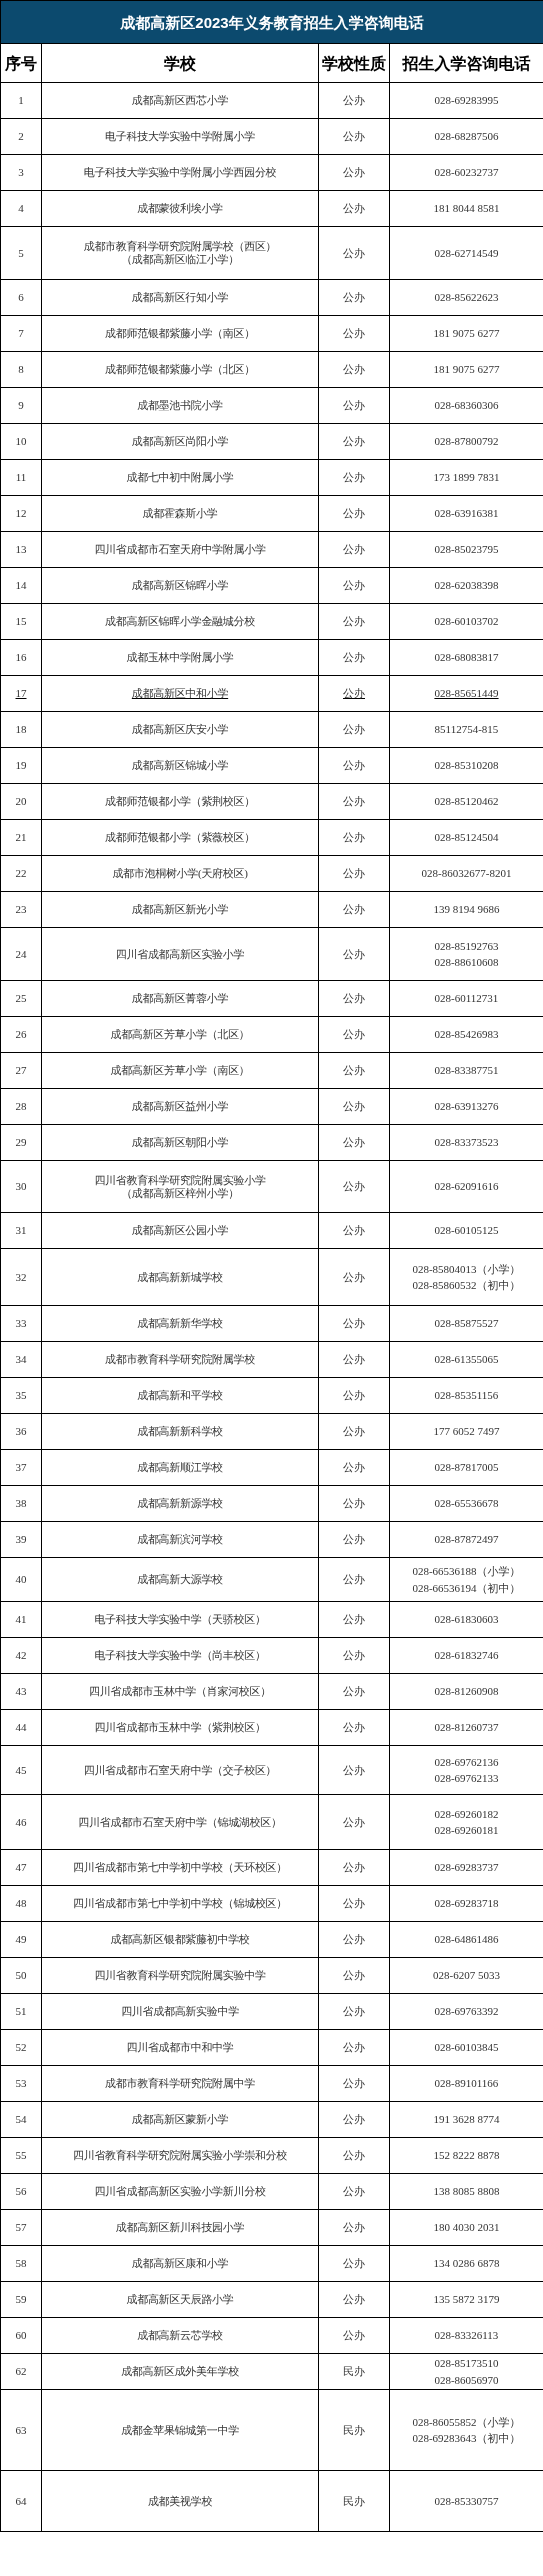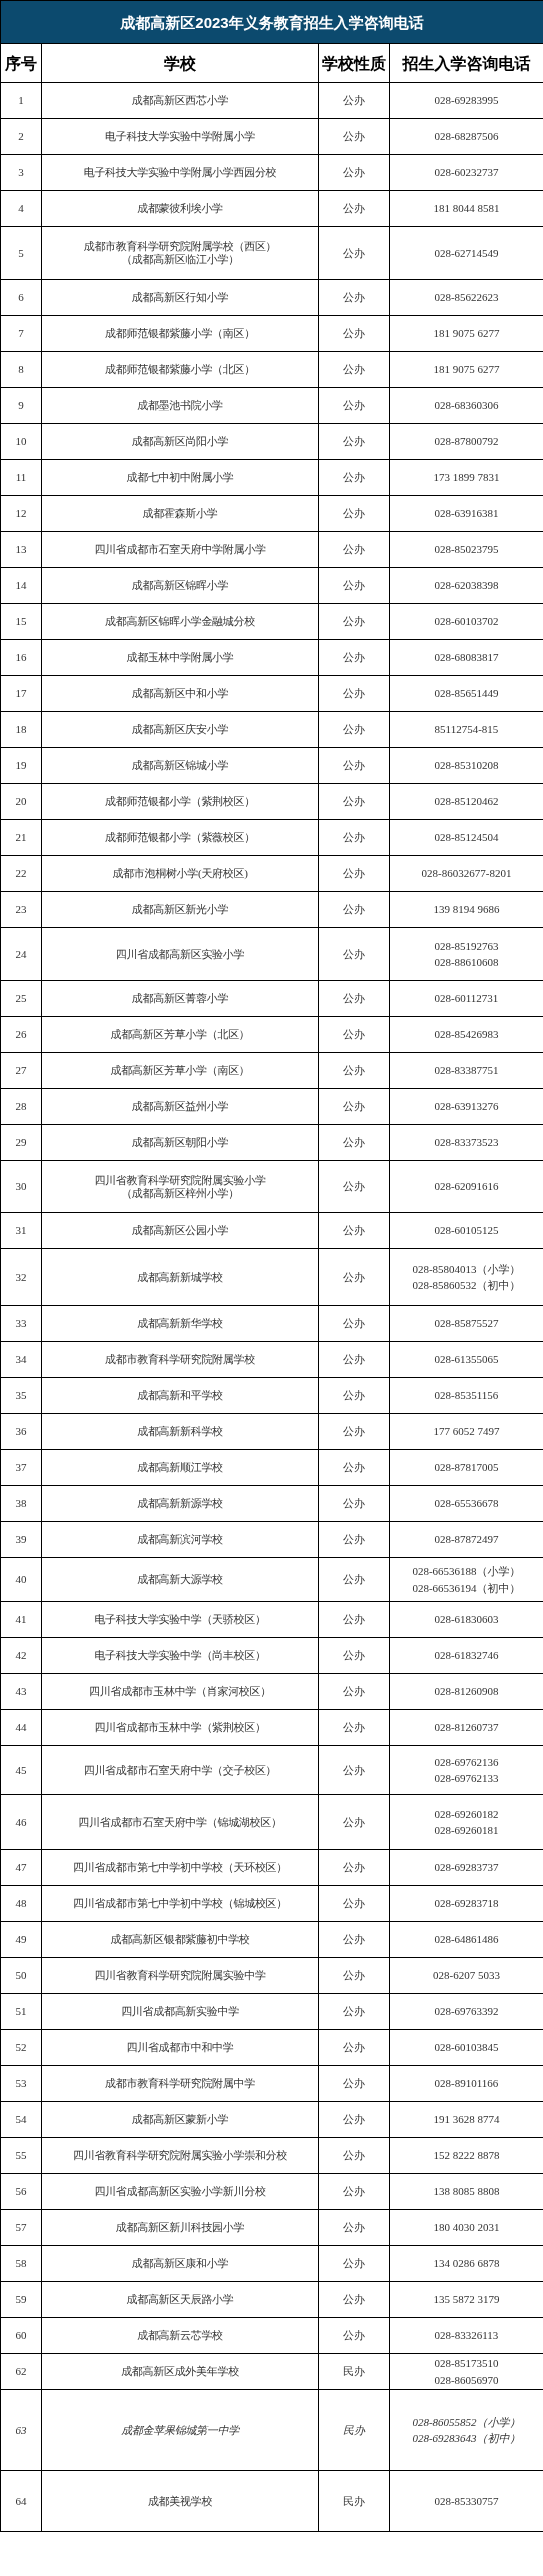--- a/index.html
+++ b/index.html
@@ -213,21 +213,21 @@
       <tr style="height: 36px;">
         <td class="num">16</td>
         <td class="school">
           <span class="school-line">成都玉林中学附属小学</span>
         </td>
         <td>公办</td>
         <td>
           <span class="phone-line">028-68083817</span>
         </td>
       </tr>
-      <tr style="height: 36px;">
+      <tr style="height: 36px; text-decoration: underline;">
         <td class="num">17</td>
         <td class="school">
           <span class="school-line">成都高新区中和小学</span>
         </td>
         <td>公办</td>
         <td>
           <span class="phone-line">028-85651449</span>
         </td>
       </tr>
       <tr style="height: 36px;">
@@ -670,21 +670,21 @@
         <td class="num">62</td>
         <td class="school">
           <span class="school-line">成都高新区成外美年学校</span>
         </td>
         <td>民办</td>
         <td>
           <span class="phone-line" style="line-height: 16.4px;">028-85173510</span>
           <span class="phone-line" style="line-height: 16.4px;">028-86056970</span>
         </td>
       </tr>
-      <tr style="height: 81px; font-style: italic;">
+      <tr style="height: 81px;">
         <td class="num">63</td>
         <td class="school">
           <span class="school-line">成都金苹果锦城第一中学</span>
         </td>
         <td>民办</td>
         <td>
           <span class="phone-line" style="line-height: 16.4px;">028-86055852（小学）</span>
           <span class="phone-line" style="line-height: 16.4px;">028-69283643（初中）</span>
         </td>
       </tr>

